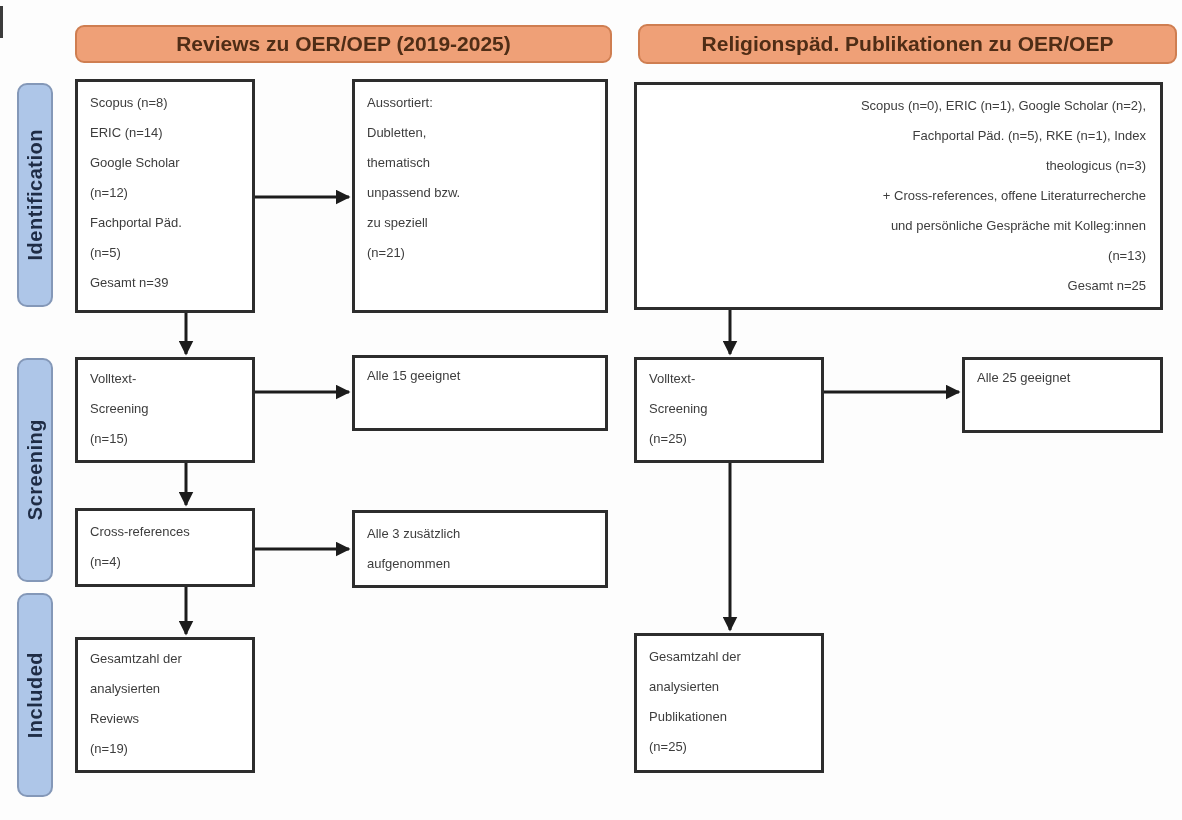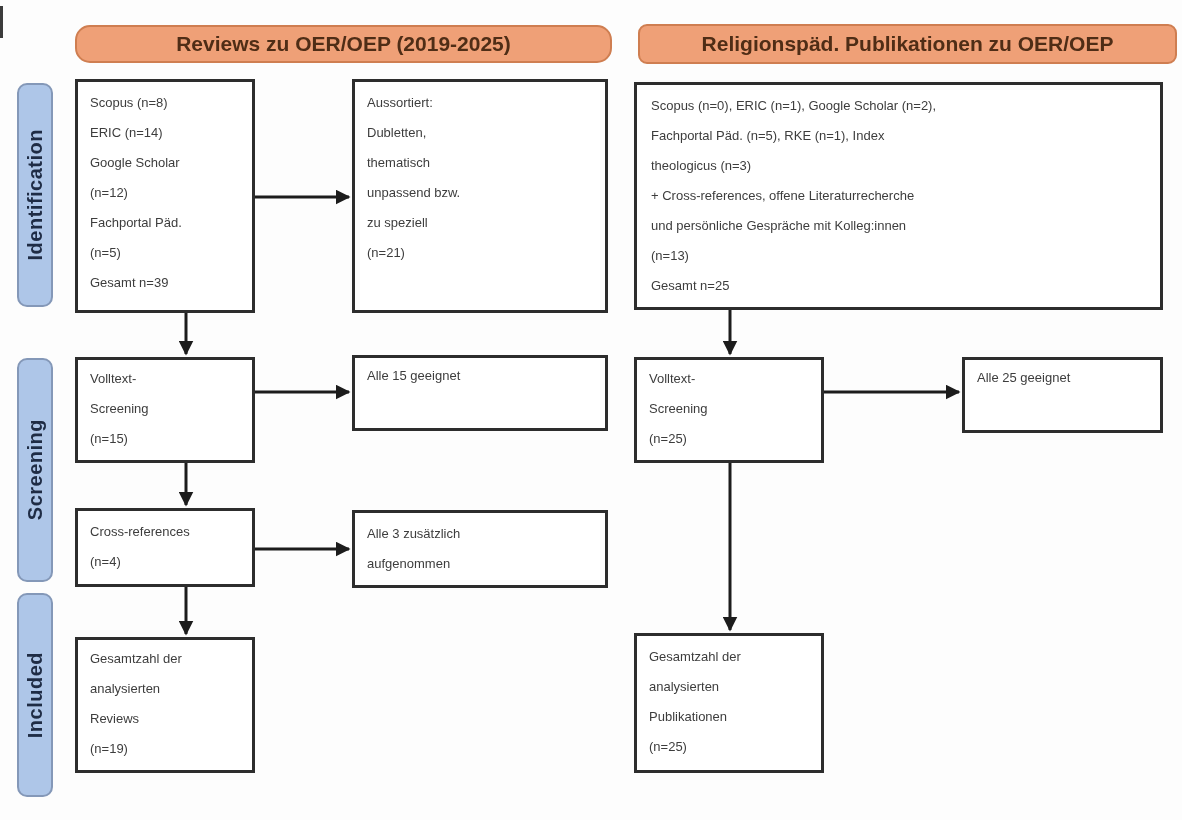--- a/index.html
+++ b/index.html
@@ -32,39 +32,39 @@
   .stage{
     position:absolute; background:var(--stage-fill);
     border:2px solid var(--stage-border); border-radius:10px;
     box-sizing:border-box; display:flex; align-items:center; justify-content:center;
   }
   .stage-text{
     writing-mode:vertical-rl; transform:rotate(180deg);
     font-weight:bold; font-size:20px; letter-spacing:.5px; color:var(--stage-text);
   }
   
-  #hdr-left{left:75px; top:25px; width:537px; height:38px;border-radius:15px;}
+  #hdr-left{left:75px; top:25px; width:537px; height:38px;}
   #hdr-right{left:638px; top:24px; width:539px; height:40px;}
   #hdr-right span{line-height:36px;}
   
   #stage-identification{left:17px; top:83px;  width:36px; height:224px;}
   #stage-screening     {left:17px; top:358px; width:36px; height:224px;}
   #stage-included      {left:17px; top:593px; width:36px; height:204px;}
   
   #box-reviews-sources        {left:75px;  top:79px;  width:180px; height:234px;}
   #box-reviews-excluded       {left:352px; top:79px;  width:256px; height:234px;}
   #box-reviews-fulltext       {left:75px;  top:357px; width:180px; height:106px;}
   #box-reviews-fulltext #t-rf {padding-top:4px;}
   #box-reviews-fulltext-result{left:352px; top:355px; width:256px; height:76px;}
   #box-reviews-crossref       {left:75px;  top:508px; width:180px; height:79px;}
   #box-reviews-crossref-result{left:352px; top:510px; width:256px; height:78px;}
   #box-reviews-included       {left:75px;  top:637px; width:180px; height:136px;}
   #box-reviews-included .node-text{padding-top:4px;}
   
-  #box-pubs-sources        {left:634px; top:82px;  width:529px; height:228px;}
+  #box-pubs-sources        {left:634px; top:82px;  width:529px; height:228px;text-align:right;}
   #box-pubs-sources .node-text{padding:6px 14px;}
   #box-pubs-fulltext       {left:634px; top:357px; width:190px; height:106px;}
   #box-pubs-fulltext .node-text{padding-top:4px;}
   #box-pubs-fulltext-result{left:962px; top:357px; width:201px; height:76px;}
   #box-pubs-included       {left:634px; top:633px; width:190px; height:140px;}
   .single-line .node-text{line-height:24px;}
   
   #edge-mark{position:absolute; left:0; top:6px; width:3px; height:32px; background:#3c3c3c;}
 </style>
 </head>

